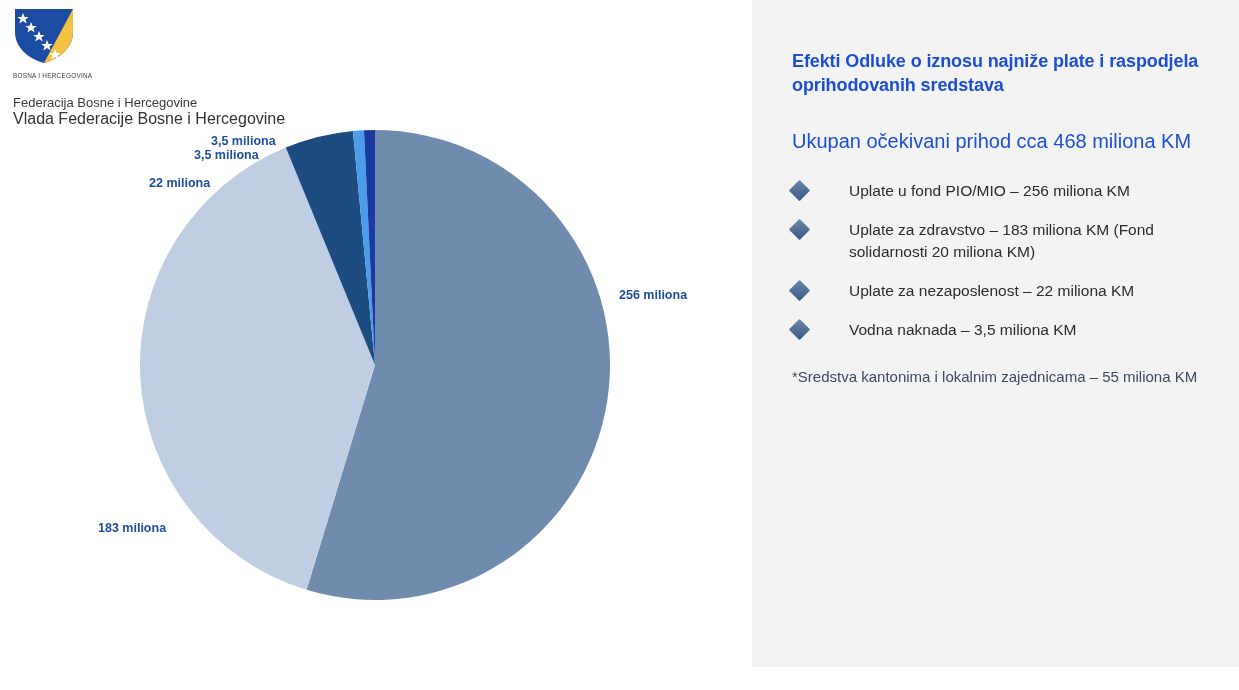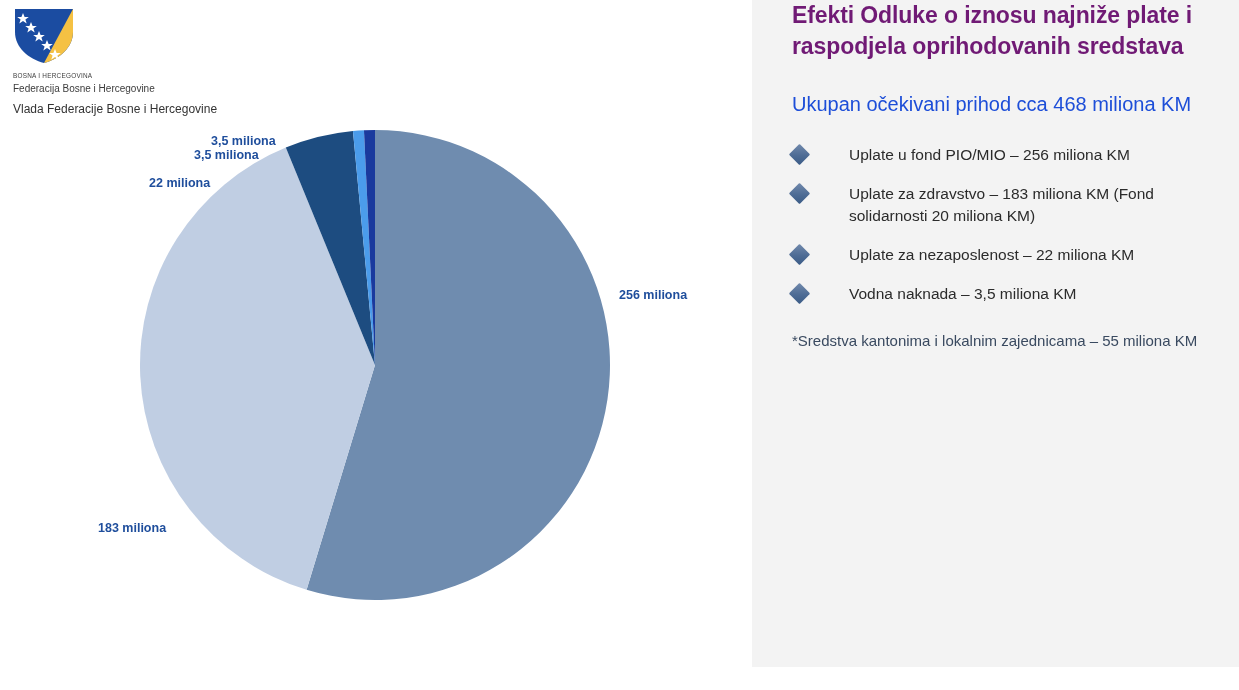--- a/index.html
+++ b/index.html
@@ -25,29 +25,29 @@
   }
   #coat-of-arms { display: block; }
   .org-line-1 {
     font-size: 6.4px;
     letter-spacing: 0.25px;
     color: #3c3c3c;
     margin-top: 8px;
     font-family: "Liberation Sans", sans-serif;
   }
   .org-line-2 {
-    font-size: 10px;
+    font-size: 13px;
     color: #3c3c3c;
-    margin-top: 4px;
+    margin-top: 16px;
     font-family: "Liberation Sans", sans-serif;
   }
   .org-line-3 {
-    font-size: 12px;
+    font-size: 16px;
     color: #333333;
-    margin-top: 8px;
+    margin-top: 0;
     font-family: "Liberation Sans", sans-serif;
   }
 
   
   #chart-area {
     position: absolute;
     left: 0;
     top: 0;
     width: 752px;
     height: 690px;
@@ -76,25 +76,26 @@
     height: 667px;
     background: #F3F3F3;
   }
   #panel-inner {
     position: absolute;
     left: 40px;
     top: 0;
     width: 420px;
   }
   #deck-title {
-    font-family: "Liberation Sans", sans-serif;
-    font-size: 23px;
+    margin-top: 50px;
+    font-family: "Liberation Sans", sans-serif;
+    font-size: 18px;
     font-weight: bold;
     line-height: 1.33;
-    color: #701a75;
+    color: #1d4ed8;
     letter-spacing: -0.1px;
   }
   #deck-subtitle {
     margin-top: 30px;
     font-family: "Liberation Sans", sans-serif;
     font-size: 20px;
     line-height: 1.32;
     color: #1d4ed8;
   }
   #bullet-list {

